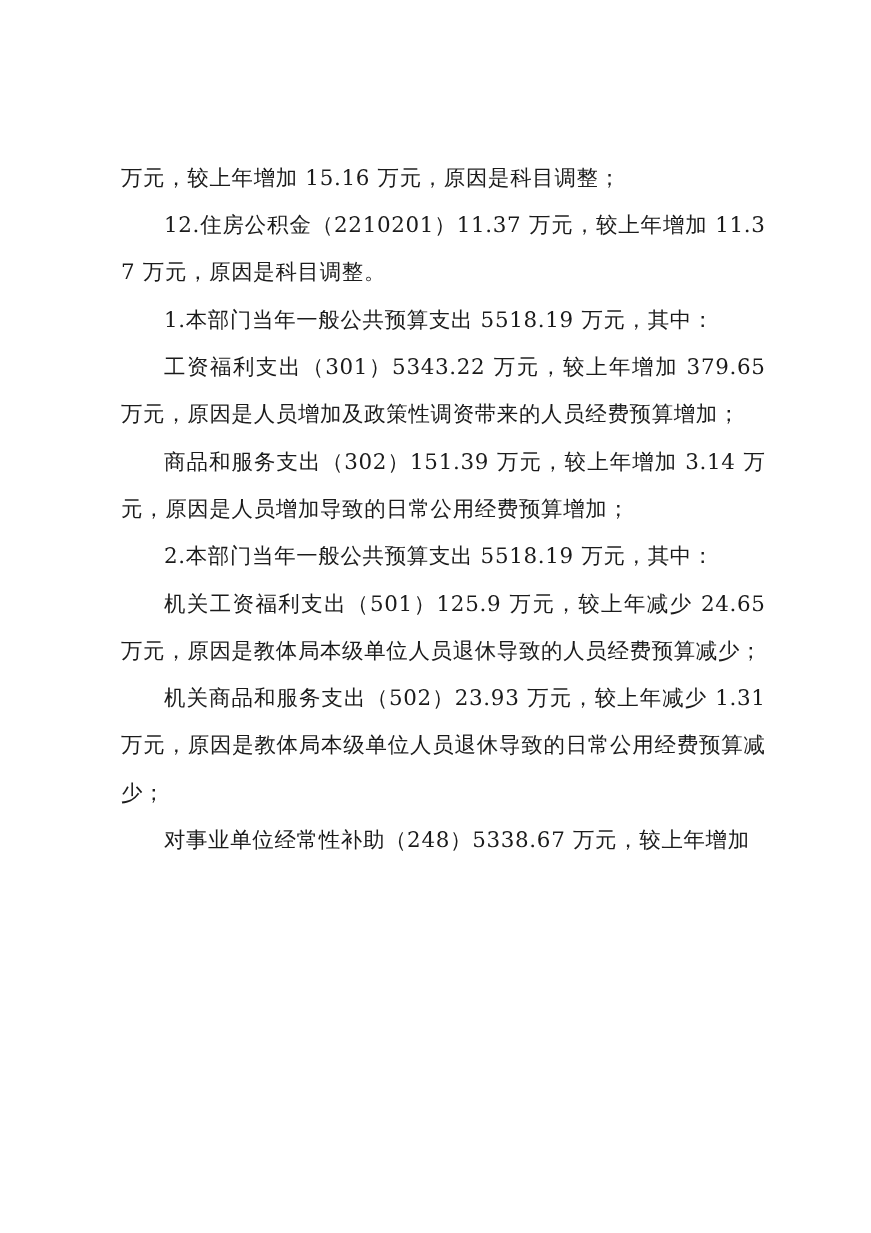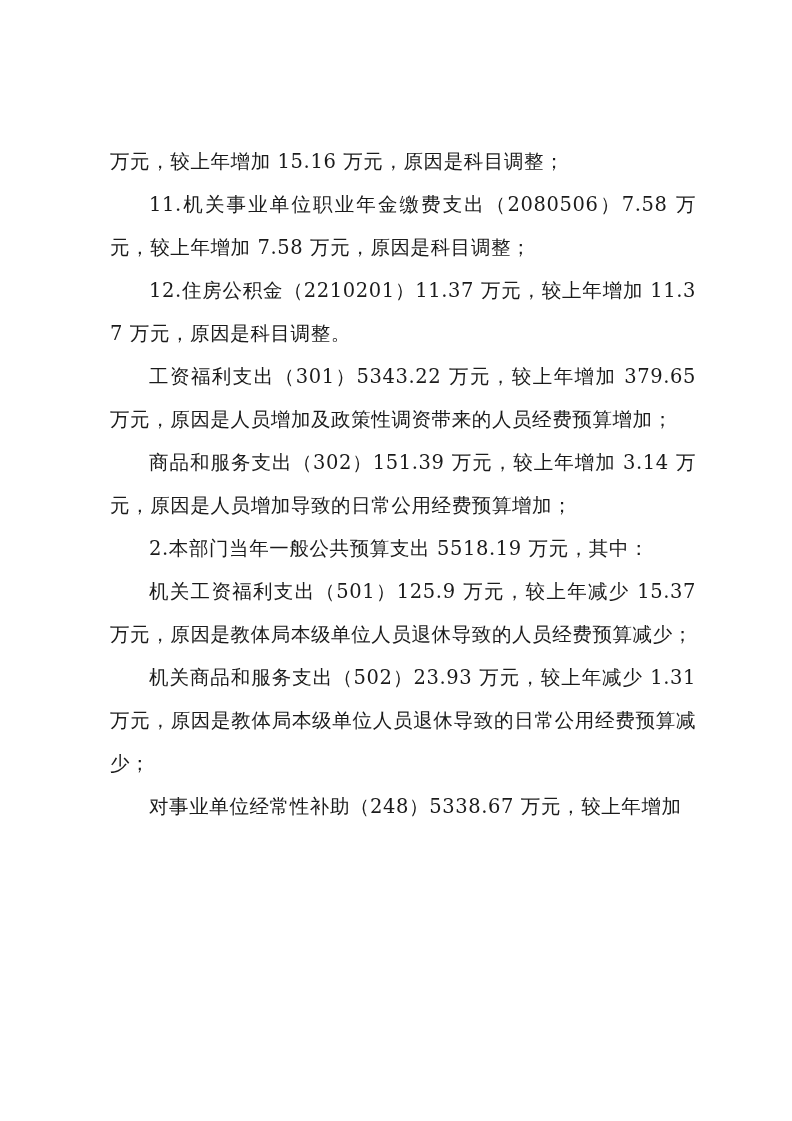--- a/index.html
+++ b/index.html
@@ -39,23 +39,23 @@
     text-indent: 39px;
   }
 </style>
 </head>
 <body>
 
 <div class="page">
   <div class="doc-body">
 
     <p class="para">万元，较上年增加 15.16 万元，原因是科目调整；</p>
-    <p class="para indent">11.机关事业单位职业年金缴费支出（2080506）7.58 万元，较上年增加 7.58 万元，原因是科目调整；</p>
     <p class="para indent">12.住房公积金（2210201）11.37 万元，较上年增加 11.37 万元，原因是科目调整。</p>
+    <p class="para indent">1.本部门当年一般公共预算支出 5518.19 万元，其中：</p>
     <p class="para indent">工资福利支出（301）5343.22 万元，较上年增加 379.65 万元，原因是人员增加及政策性调资带来的人员经费预算增加；</p>
     <p class="para indent">商品和服务支出（302）151.39 万元，较上年增加 3.14 万元，原因是人员增加导致的日常公用经费预算增加；</p>
     <p class="para indent">2.本部门当年一般公共预算支出 5518.19 万元，其中：</p>
-    <p class="para indent">机关工资福利支出（501）125.9 万元，较上年减少 15.37 万元，原因是教体局本级单位人员退休导致的人员经费预算减少；</p>
+    <p class="para indent">机关工资福利支出（501）125.9 万元，较上年减少 24.65 万元，原因是教体局本级单位人员退休导致的人员经费预算减少；</p>
     <p class="para indent">机关商品和服务支出（502）23.93 万元，较上年减少 1.31 万元，原因是教体局本级单位人员退休导致的日常公用经费预算减少；</p>
     <p class="para indent">对事业单位经常性补助（248）5338.67 万元，较上年增加</p>
 
   </div>
 </div>
 
 </body></html>

